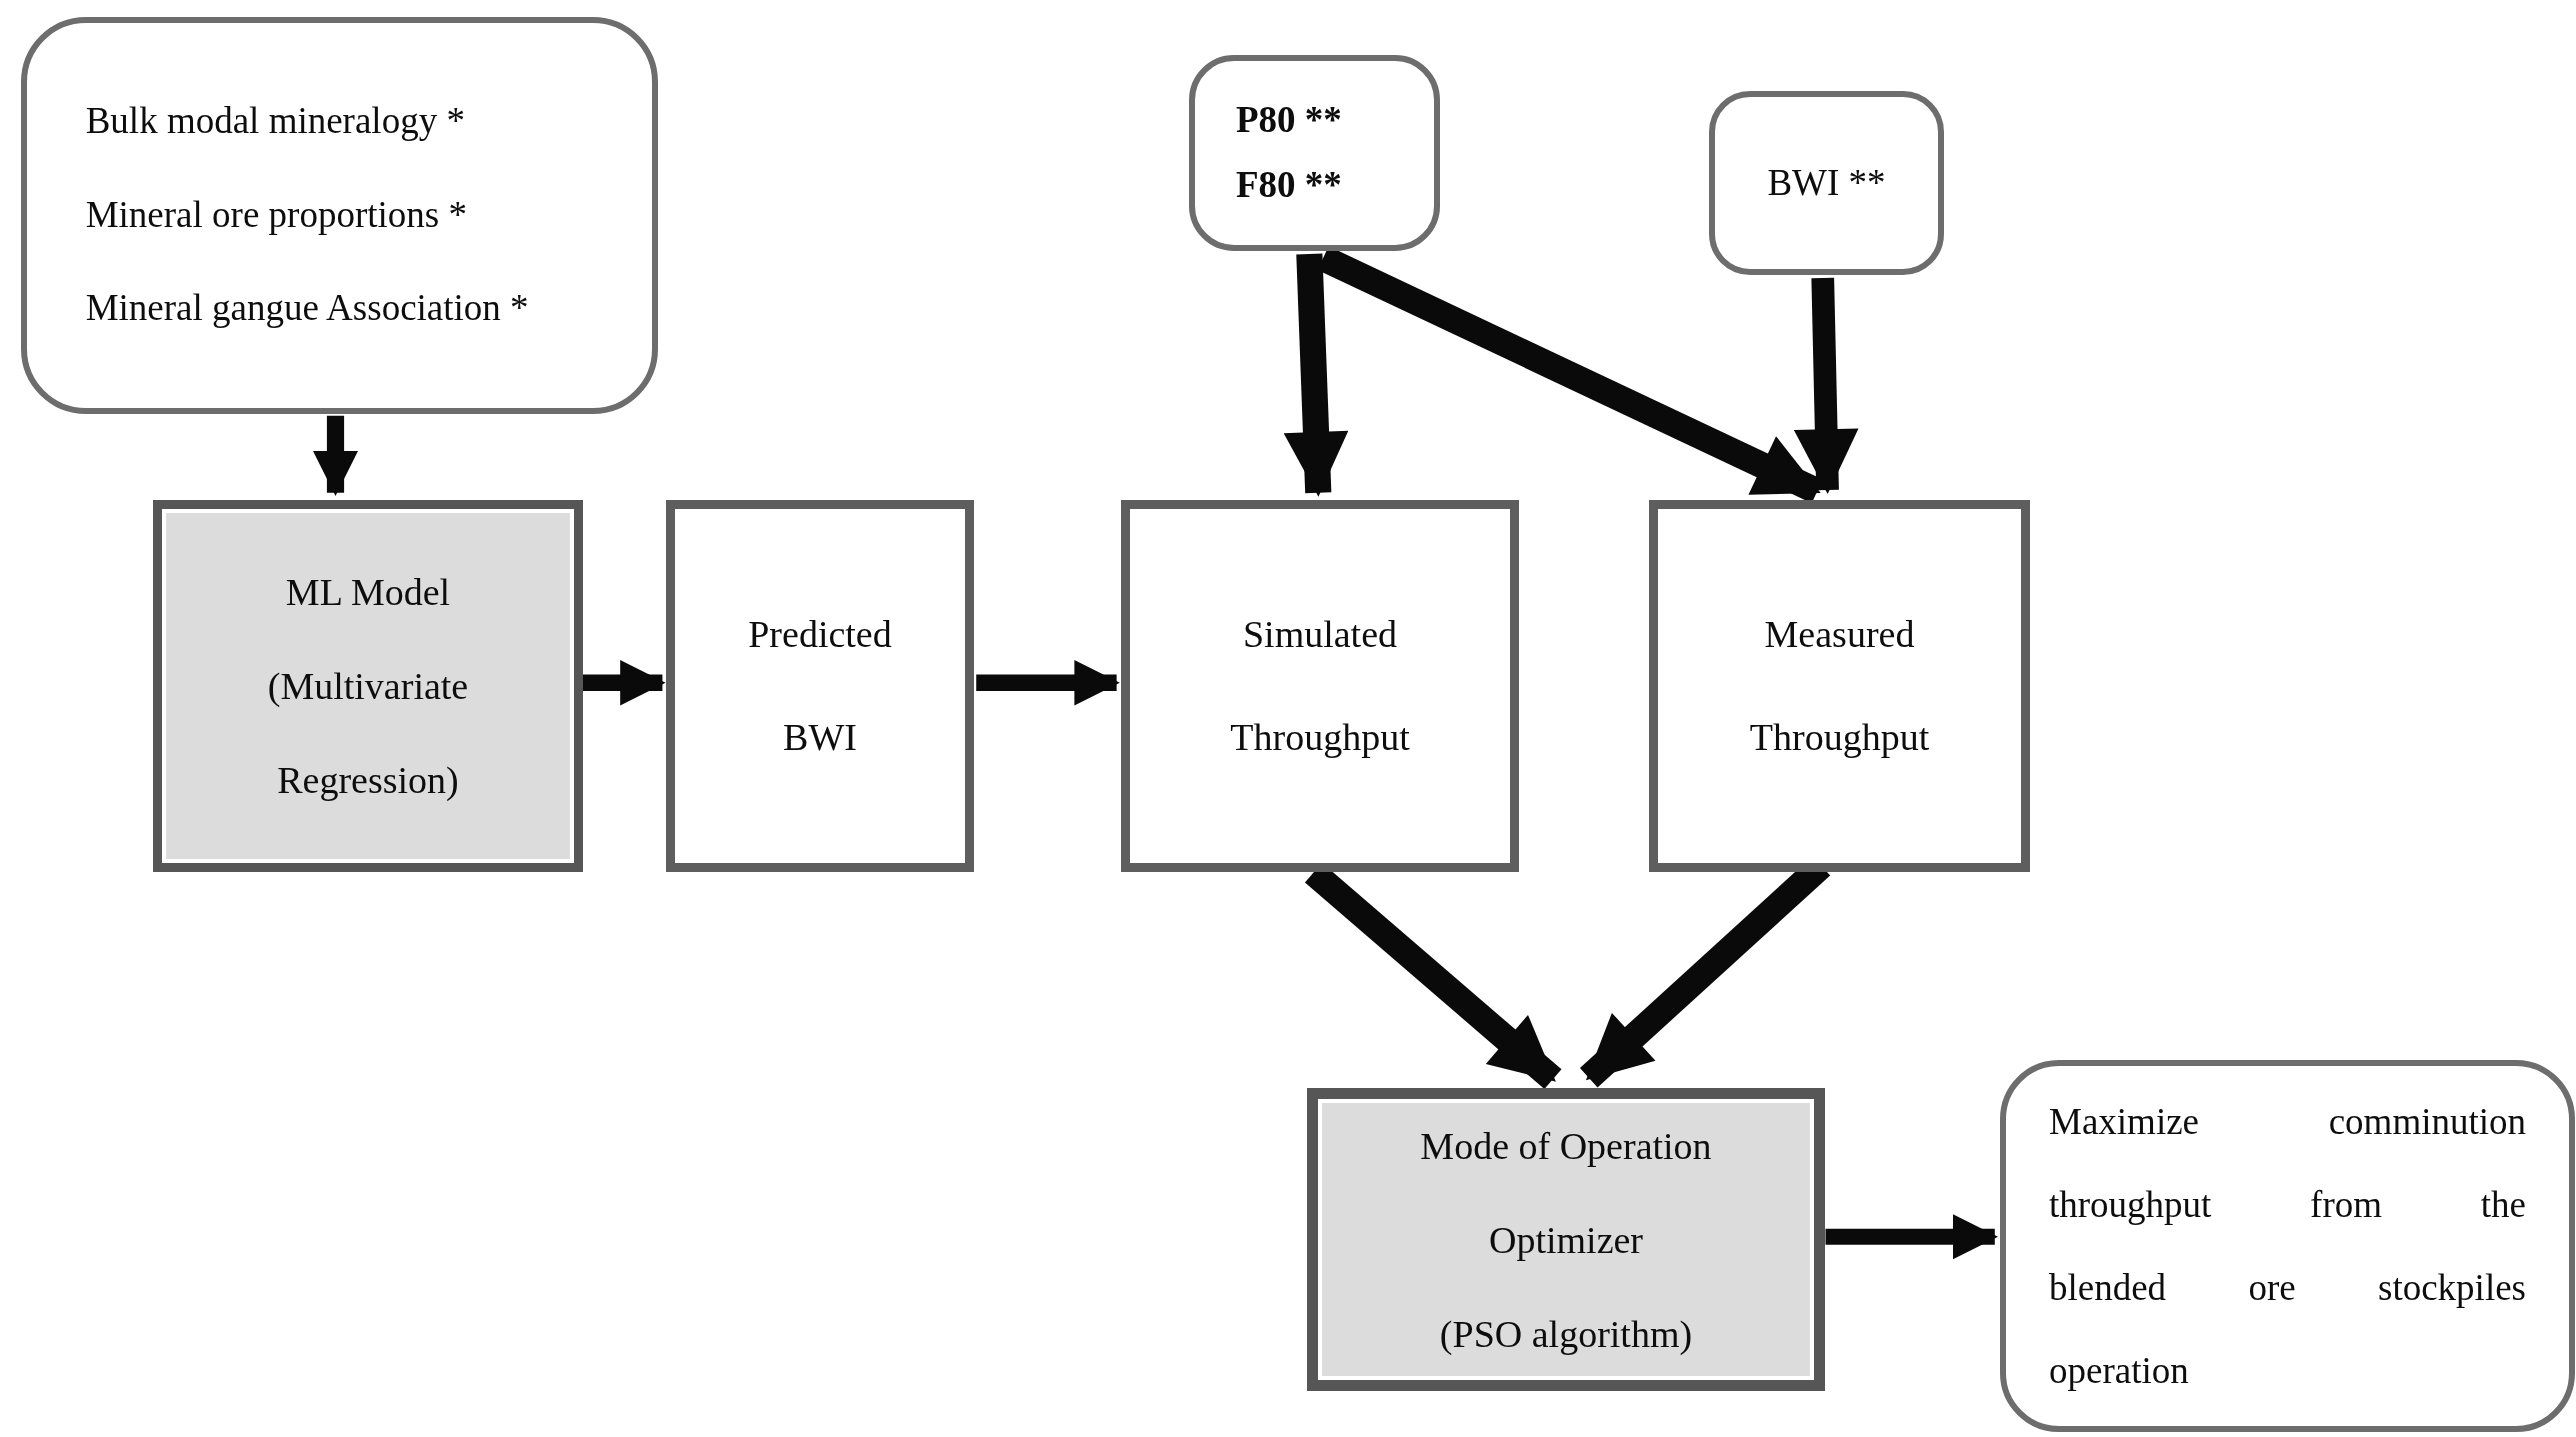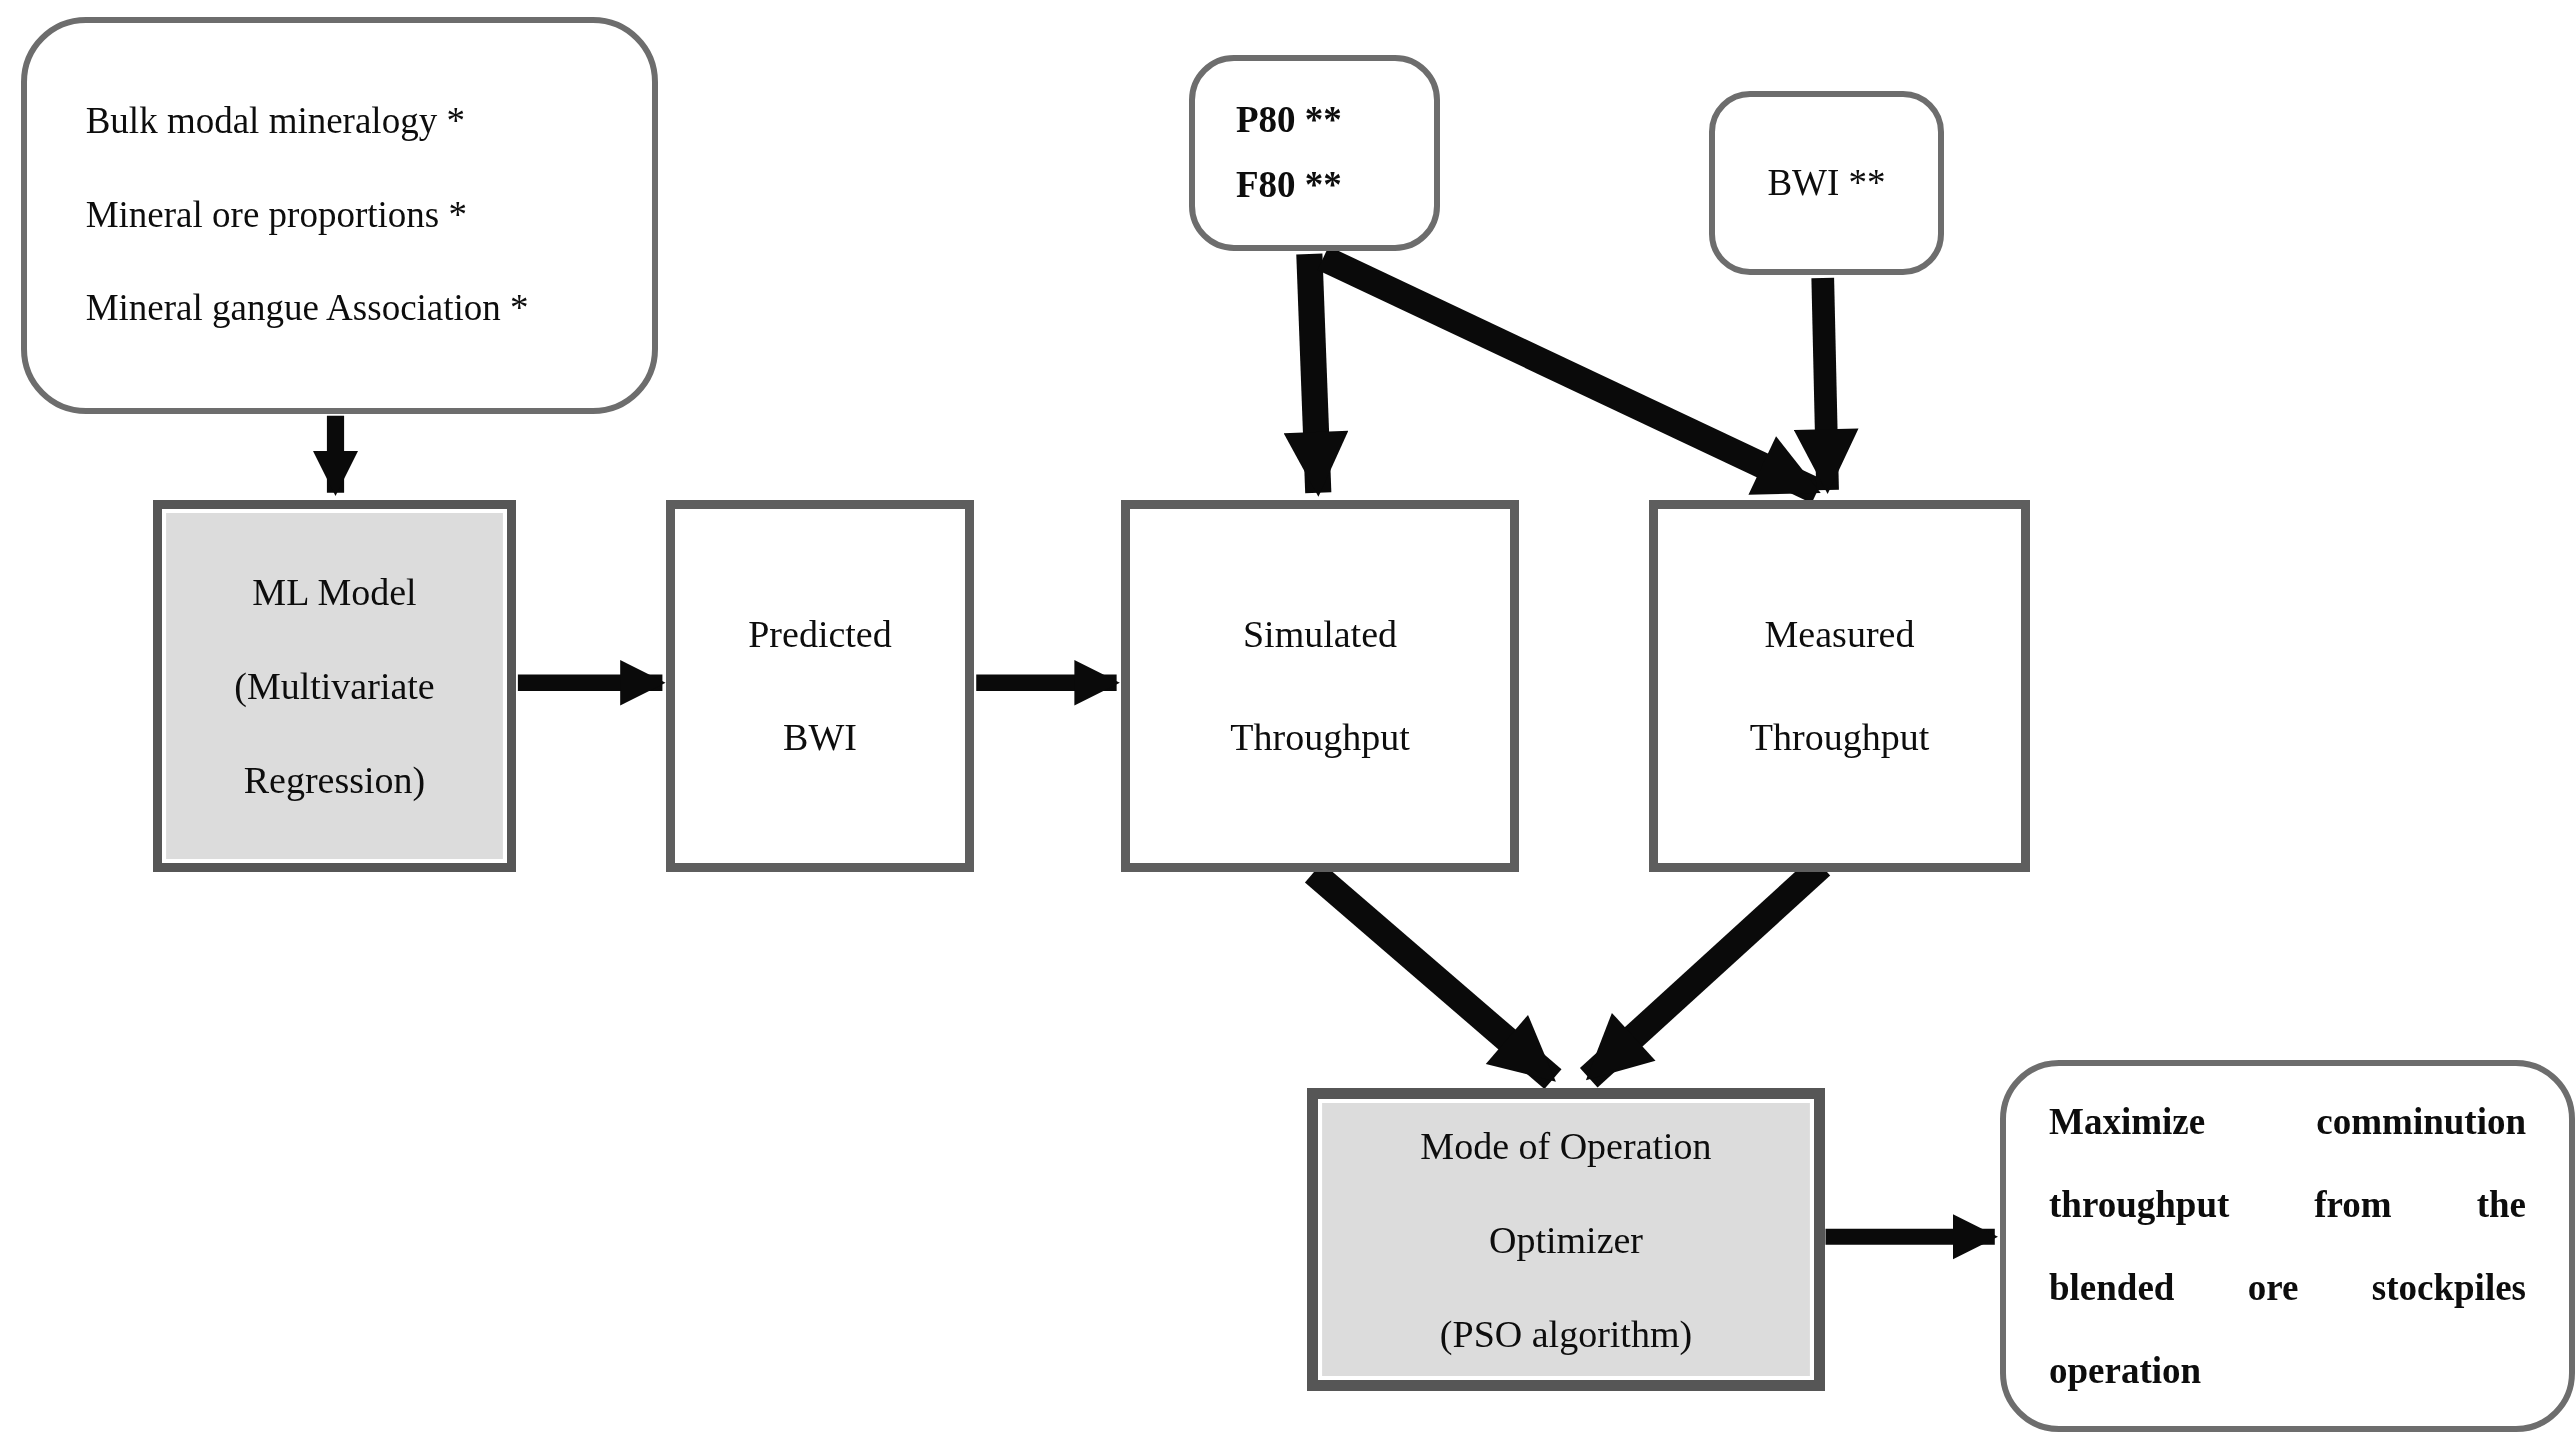--- a/index.html
+++ b/index.html
@@ -53,21 +53,21 @@
   .inputs-node { padding: 27.5px 13.8px 27.5px 59px; }
   .psd-node    { padding: 17px 10.3px 17px 41px; font-weight: bold; }
   .bwi-node    { justify-content: center; align-items: center; text-align: center; }
   .objective-node {
     border: 6.9px solid #6d6d6d;
     border-radius: 59px;
     display: flex;
     flex-direction: column;
     justify-content: center;
     padding: 13.8px 43px;
-    font-weight: bold;
+    font-weight: normal;
     font-size: 37px;
   }
   .objective-node .line { line-height: 83px; }
   .objective-node .stretch {
     text-align: justify;
     text-align-last: justify;
   }
 </style>
 </head>
 <body>
@@ -102,21 +102,21 @@
 
   <div class="node rounded psd-node" style="left:1189px; top:55px; width:251px; height:196px; border-radius:45px; font-size:37px;">
     <div class="line">P80 **</div>
     <div class="line">F80 **</div>
   </div>
 
   <div class="node rounded bwi-node" style="left:1709px; top:91px; width:235px; height:184px; border-radius:41px; font-size:37px;">
     <div class="line">BWI **</div>
   </div>
 
-  <div class="node sq shaded three" style="left:153px; top:500px; width:363px; height:372px;">
+  <div class="node sq shaded three" style="left:153px; top:500px; width:430px; height:372px;">
     <div class="line">ML Model</div>
     <div class="line">(Multivariate</div>
     <div class="line">Regression)</div>
   </div>
 
   <div class="node sq two" style="left:666px; top:500px; width:308px; height:372px;">
     <div class="line">Predicted</div>
     <div class="line">BWI</div>
   </div>
 

